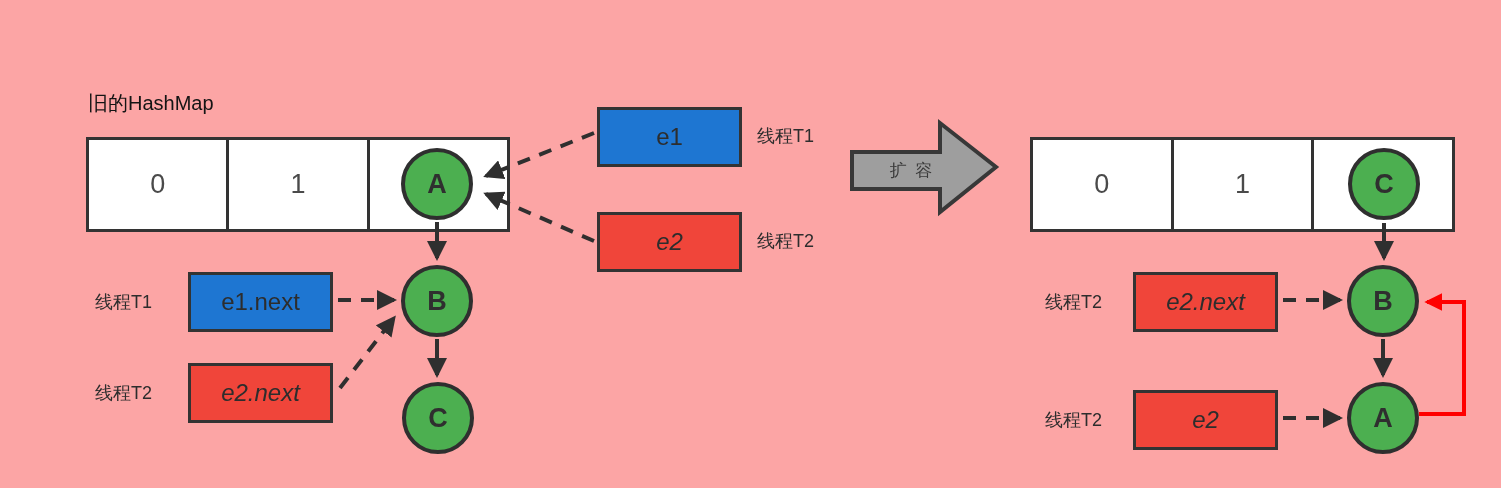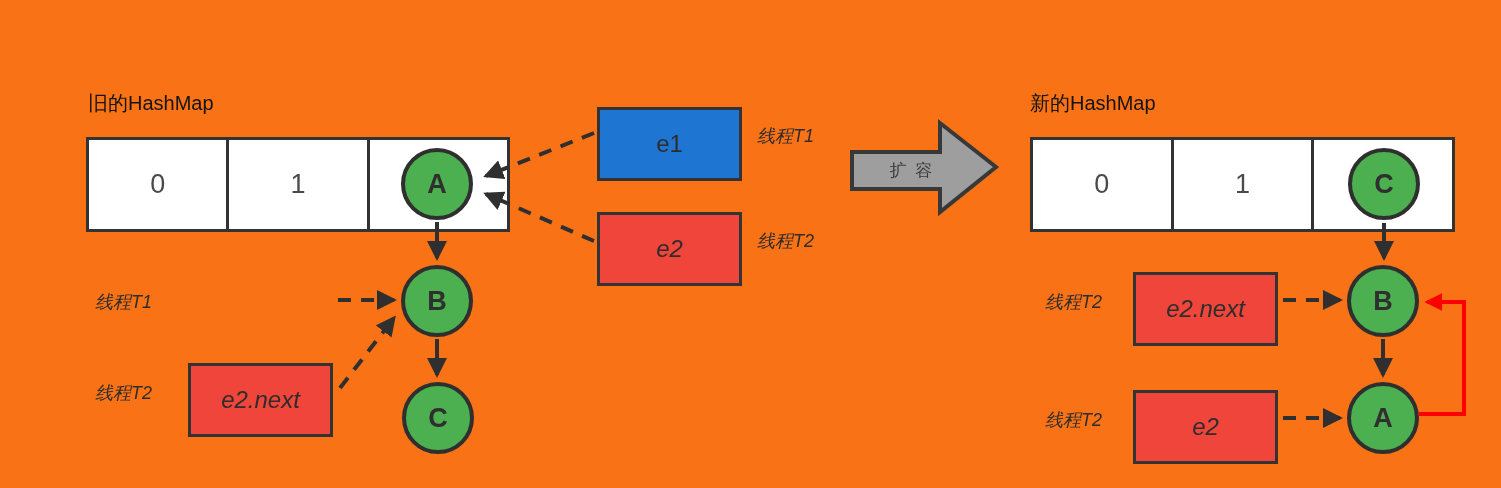--- a/index.html
+++ b/index.html
@@ -4,21 +4,21 @@
 <style>
   html, body { margin: 0; padding: 0; }
   body {
     font-family: "Liberation Sans", "DejaVu Sans", sans-serif;
     background: #fafafa;
   }
   .stage {
     position: relative;
     width: 1501px;
     height: 488px;
-    background: #f97316;
+    background: #fca5a5;
     overflow: hidden;
   }
   .arrows-layer {
     position: absolute;
     left: 0; top: 0;
     width: 1501px; height: 488px;
     pointer-events: none;
   }
   .title {
     position: absolute;
@@ -55,58 +55,56 @@
     display: flex;
     align-items: center;
     justify-content: center;
     font-size: 27px;
     font-weight: bold;
     color: #2f2f2f;
   }
   .pbox {
     position: absolute;
     width: 145px;
-    height: 74px;
+    height: 60px;
     border: 3px solid #333333;
     box-sizing: border-box;
     display: flex;
     align-items: center;
     justify-content: center;
     font-size: 24px;
     color: #2d2d2d;
   }
   .pbox.blue { background: #1e76d2; }
   .pbox.red  { background: #f0453a; font-style: italic; }
   .tlabel {
     position: absolute;
     font-size: 18px;
     color: #2d2d2d;
     white-space: nowrap;
-    font-style: italic;
   }
   .resize-label {
     position: absolute;
     left: 850px;
     top: 159px;
     width: 90px;
     text-align: center;
     font-size: 17px;
     color: #3a3a3a;
     letter-spacing: 2px;
     white-space: pre;
     margin-left: 17px;
   }
 </style>
 </head>
 <body>
 
 <div class="stage">
 
   <div class="title" style="left:88px; top:90px;">旧的HashMap</div>
-  <div class="title" style="left:1030px; top:90px;">新的HashMap</div>
 
   <div class="bucket-array" style="left:86px; top:137px;">
     <div class="bucket-cell">0</div>
     <div class="bucket-cell">1</div>
     <div class="bucket-cell"></div>
   </div>
 
   <div class="bucket-array" style="left:1030px; top:137px; width:425px;">
     <div class="bucket-cell">0</div>
     <div class="bucket-cell">1</div>
@@ -150,20 +148,21 @@
   <div class="node" style="left:1347px; top:265px;">B</div>
   <div class="node" style="left:1347px; top:382px;">A</div>
 
   <div class="pbox blue" style="left:597px; top:107px;">e1</div>
   <div class="tlabel" style="left:757px; top:124px;">线程T1</div>
 
   <div class="pbox red" style="left:597px; top:212px;">e2</div>
   <div class="tlabel" style="left:757px; top:229px;">线程T2</div>
 
   <div class="tlabel" style="left:95px; top:290px;">线程T1</div>
+  <div class="pbox blue" style="left:188px; top:272px;">e1.next</div>
 
   <div class="tlabel" style="left:95px; top:381px;">线程T2</div>
   <div class="pbox red" style="left:188px; top:363px;">e2.next</div>
 
   <div class="resize-label">扩 容</div>
 
   <div class="tlabel" style="left:1045px; top:290px;">线程T2</div>
   <div class="pbox red" style="left:1133px; top:272px;">e2.next</div>
 
   <div class="tlabel" style="left:1045px; top:408px;">线程T2</div>

